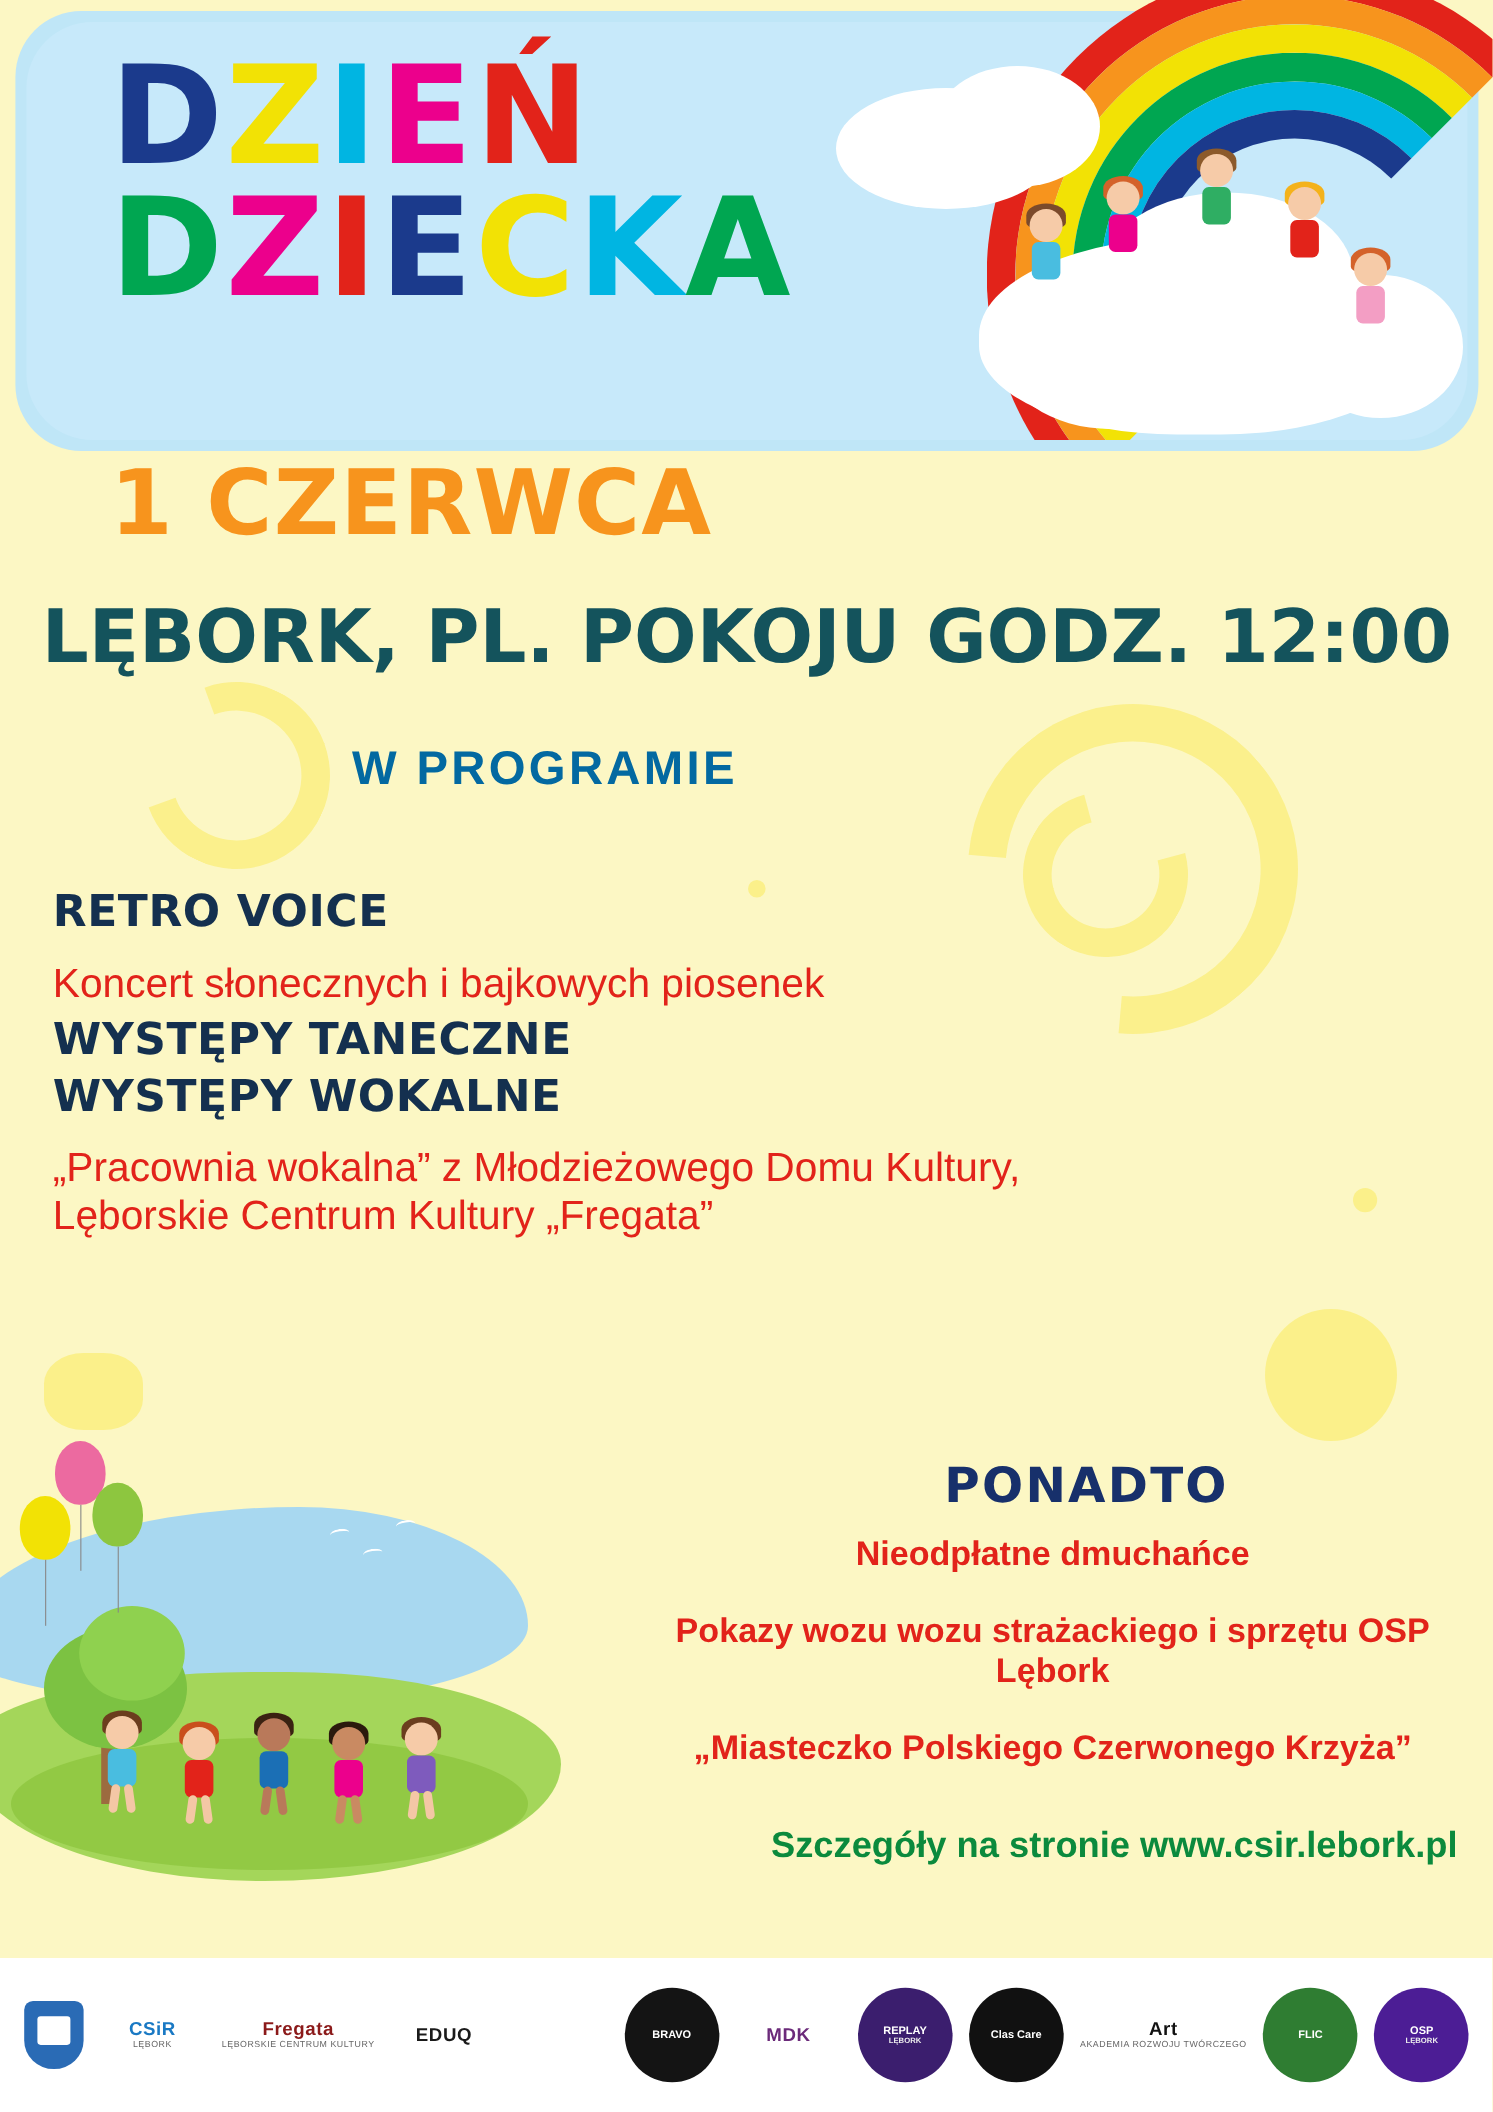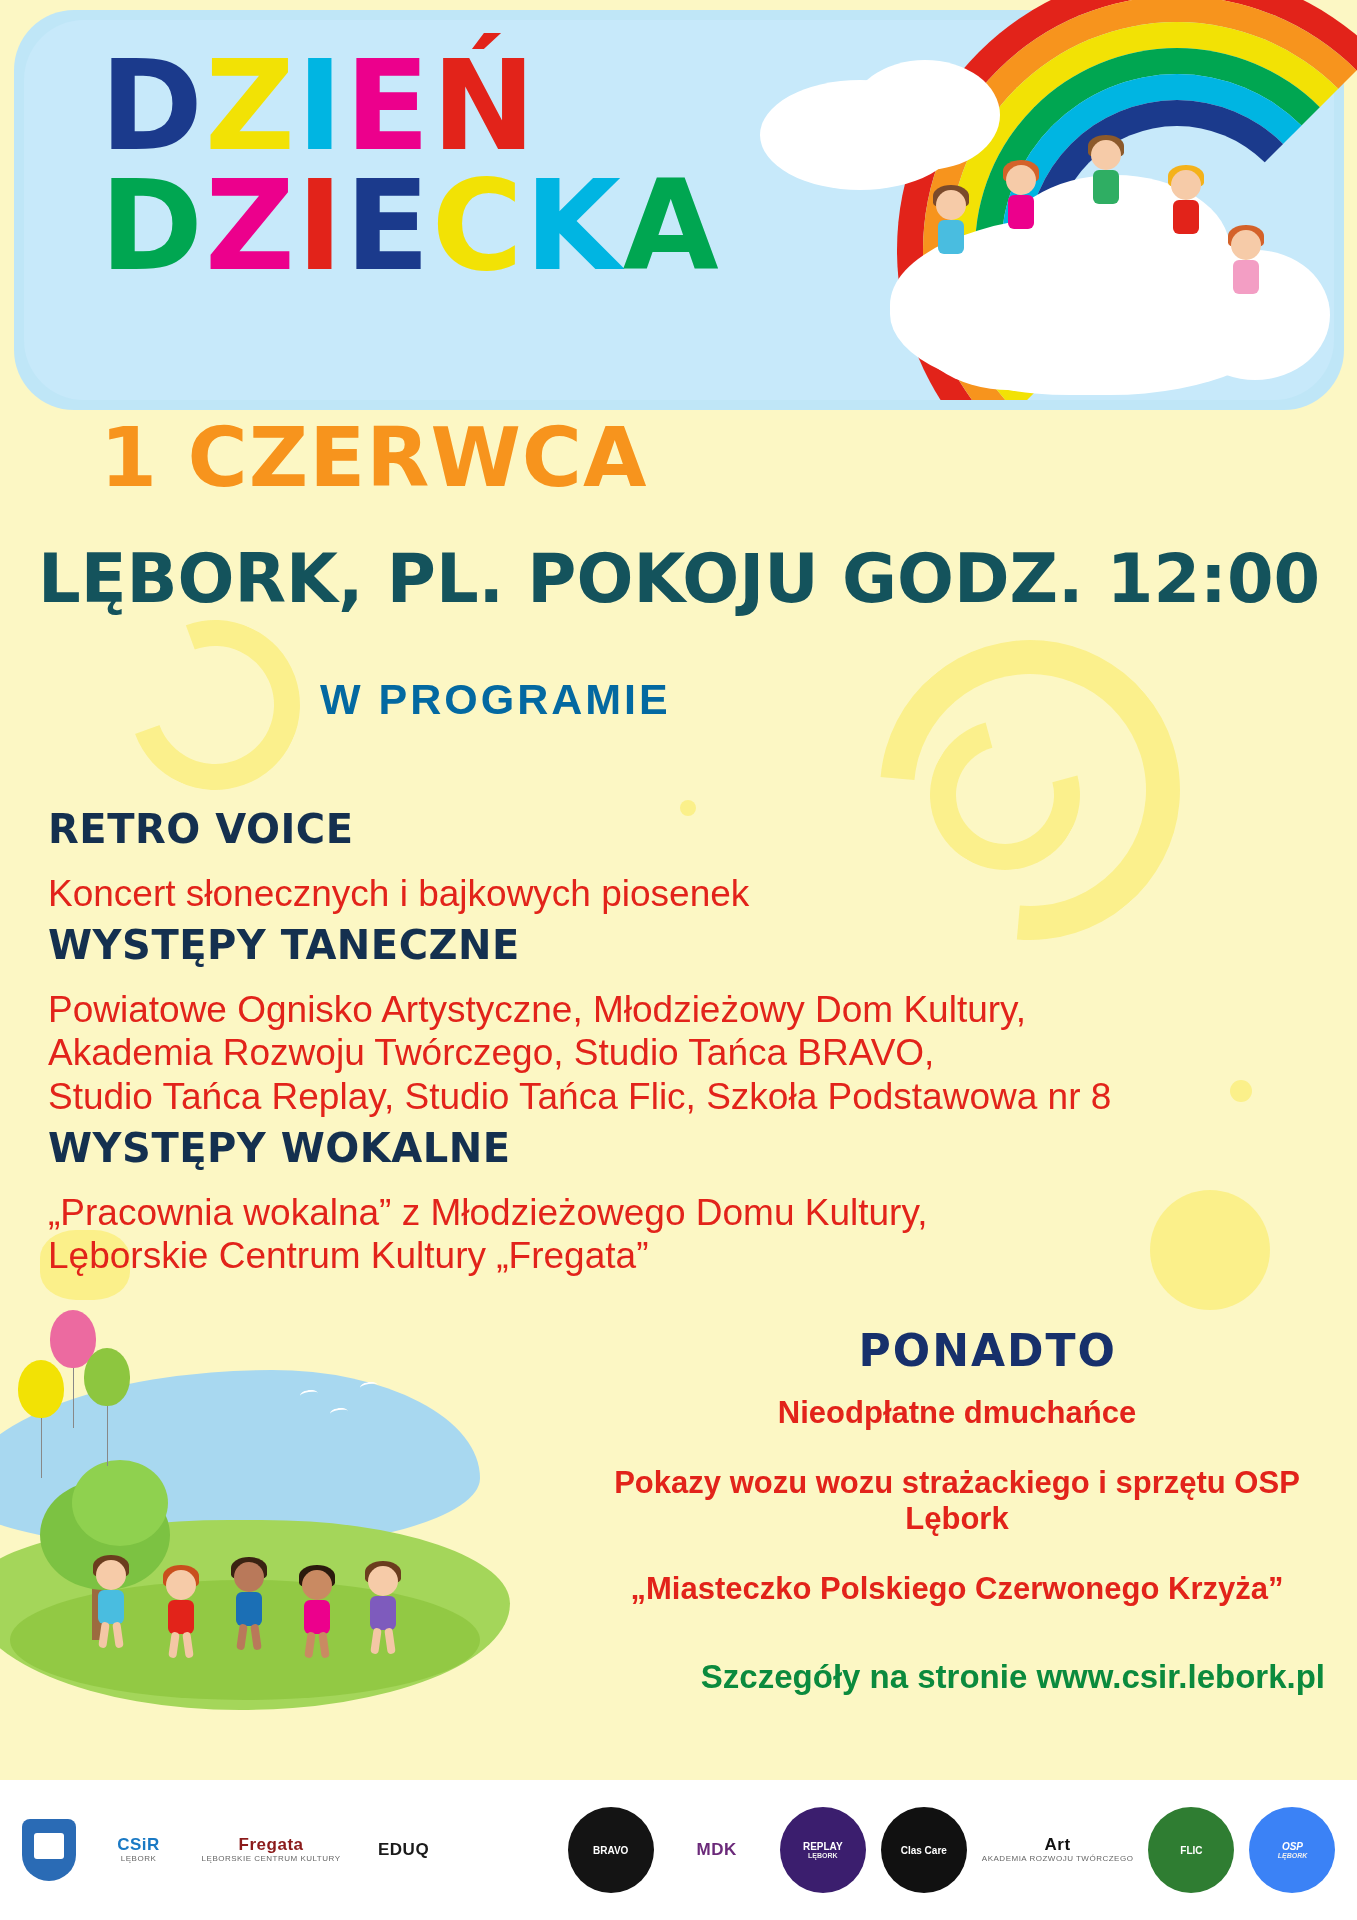--- a/index.html
+++ b/index.html
@@ -376,21 +376,20 @@
   <div class="title-line title-2" id="title2"><span style="color: rgb(0, 166, 81);">D</span><span style="color: rgb(236, 0, 140);">Z</span><span style="color: rgb(226, 35, 26);">I</span><span style="color: rgb(27, 58, 140);">E</span><span style="color: rgb(242, 226, 5);">C</span><span style="color: rgb(0, 181, 226);">K</span><span style="color: rgb(0, 166, 81);">A</span></div>
 
   <div class="date">1 CZERWCA</div>
   <div class="place">LĘBORK, PL. POKOJU GODZ. 12:00</div>
   <div class="program-head">W  PROGRAMIE</div>
 
   <div class="program" id="programList">
       <div class="act-title">RETRO VOICE</div>
       <div class="act-desc">Koncert słonecznych i bajkowych piosenek</div>
       <div class="act-title">WYSTĘPY TANECZNE</div>
-      <div class="act-desc">Powiatowe Ognisko Artystyczne, Młodzieżowy Dom Kultury,<br>Akademia Rozwoju Twórczego, Studio Tańca BRAVO,<br>Studio Tańca Replay, Studio Tańca Flic, Szkoła Podstawowa nr 8</div>
       <div class="act-title">WYSTĘPY WOKALNE</div>
       <div class="act-desc">„Pracownia wokalna” z Młodzieżowego Domu Kultury,<br>Lęborskie Centrum Kultury „Fregata”</div>
     </div>
 
   <div class="ponadto-head">PONADTO</div>
   <div class="ponadto-list" id="ponadtoList">
       <div>Nieodpłatne dmuchańce</div>
       <div>Pokazy wozu wozu strażackiego i sprzętu OSP Lębork</div>
       <div>„Miasteczko Polskiego Czerwonego Krzyża”</div>
     </div>
@@ -480,19 +479,19 @@
       <div class="logo badge" title="Clas Care" style="background: rgb(17, 17, 17);">
         <div>Clas Care</div>
       </div>
       <div class="logo box" title="Akademia Rozwoju Twórczego Art">
         <div class="nm" style="color: rgb(17, 17, 17);">Art</div>
         <div class="sub">AKADEMIA ROZWOJU TWÓRCZEGO</div>
       </div>
       <div class="logo badge" title="Studio Tańca Flic" style="background: rgb(47, 125, 50);">
         <div>FLIC</div>
       </div>
-      <div class="logo badge" title="Ochotnicza Straż Pożarna Lębork" style="background: #3b82f6; font-style: italic;">
+      <div class="logo badge" title="Ochotnicza Straż Pożarna Lębork" style="background: #4c1d95;">
         <div>OSP</div>
         <div style="font-size: 7px; color: rgb(238, 238, 238);">LĘBORK</div>
       </div>
     </div>
 
 </div>
 
 </body></html>

